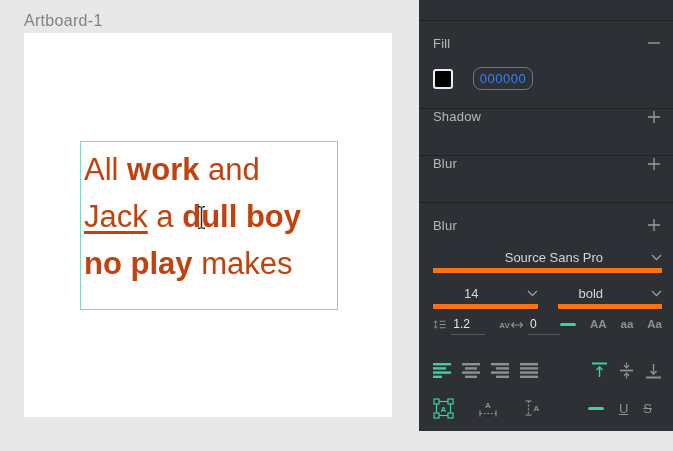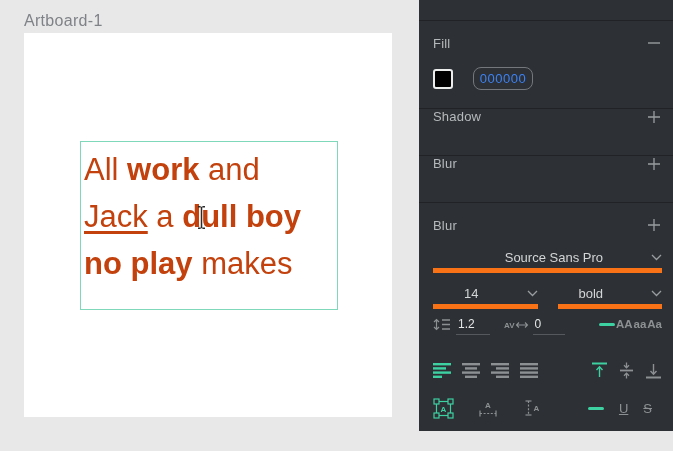--- a/index.html
+++ b/index.html
@@ -45,21 +45,21 @@
   .select .sel-val{font-size:13px;color:#d3d5d6;}
   .font-select{margin-bottom:10px;}
   .two-col{display:flex;gap:20px;}
   .two-col .select{flex:1;}
 
   .spacing-row{display:flex;align-items:center;margin-top:5px;height:24px;}
   .mini-input{width:34px;border:none;border-bottom:1px solid #55585c;background:transparent;
               color:#e5e6e7;font-size:12px;font-family:"Liberation Sans",sans-serif;padding:0 0 3px 2px;}
   .ls-icon{display:flex;flex-direction:row;align-items:center;margin:0 4px 2px 14px;}
   .ls-av{font-size:8px;color:#8d9093;font-weight:700;line-height:7px;letter-spacing:0;}
-  .transform-group{margin-left:auto;display:flex;align-items:center;gap:1px;padding-bottom:4px;}
+  .transform-group{margin-left:auto;display:flex;align-items:center;gap:14px;padding-bottom:4px;}
   .tt-label{font-size:11.5px;font-weight:700;color:#8d9093;cursor:pointer;}
   .dash{width:16px;height:3px;border-radius:2px;background:#3dd1a2;cursor:pointer;}
 
   .align-row{display:flex;align-items:center;margin-top:24px;height:16px;gap:11px;}
   .valign-group{margin-left:auto;display:flex;gap:10px;align-items:center;}
   .box-row{display:flex;align-items:center;margin-top:19px;height:22px;}
   .deco-group{margin-left:auto;display:flex;align-items:center;gap:15px;margin-right:10px;}
   .deco-u{font-size:13px;color:#8d9093;text-decoration:underline;cursor:pointer;}
   .deco-s{font-size:13px;color:#8d9093;text-decoration:line-through;cursor:pointer;}
   svg{display:block;}

